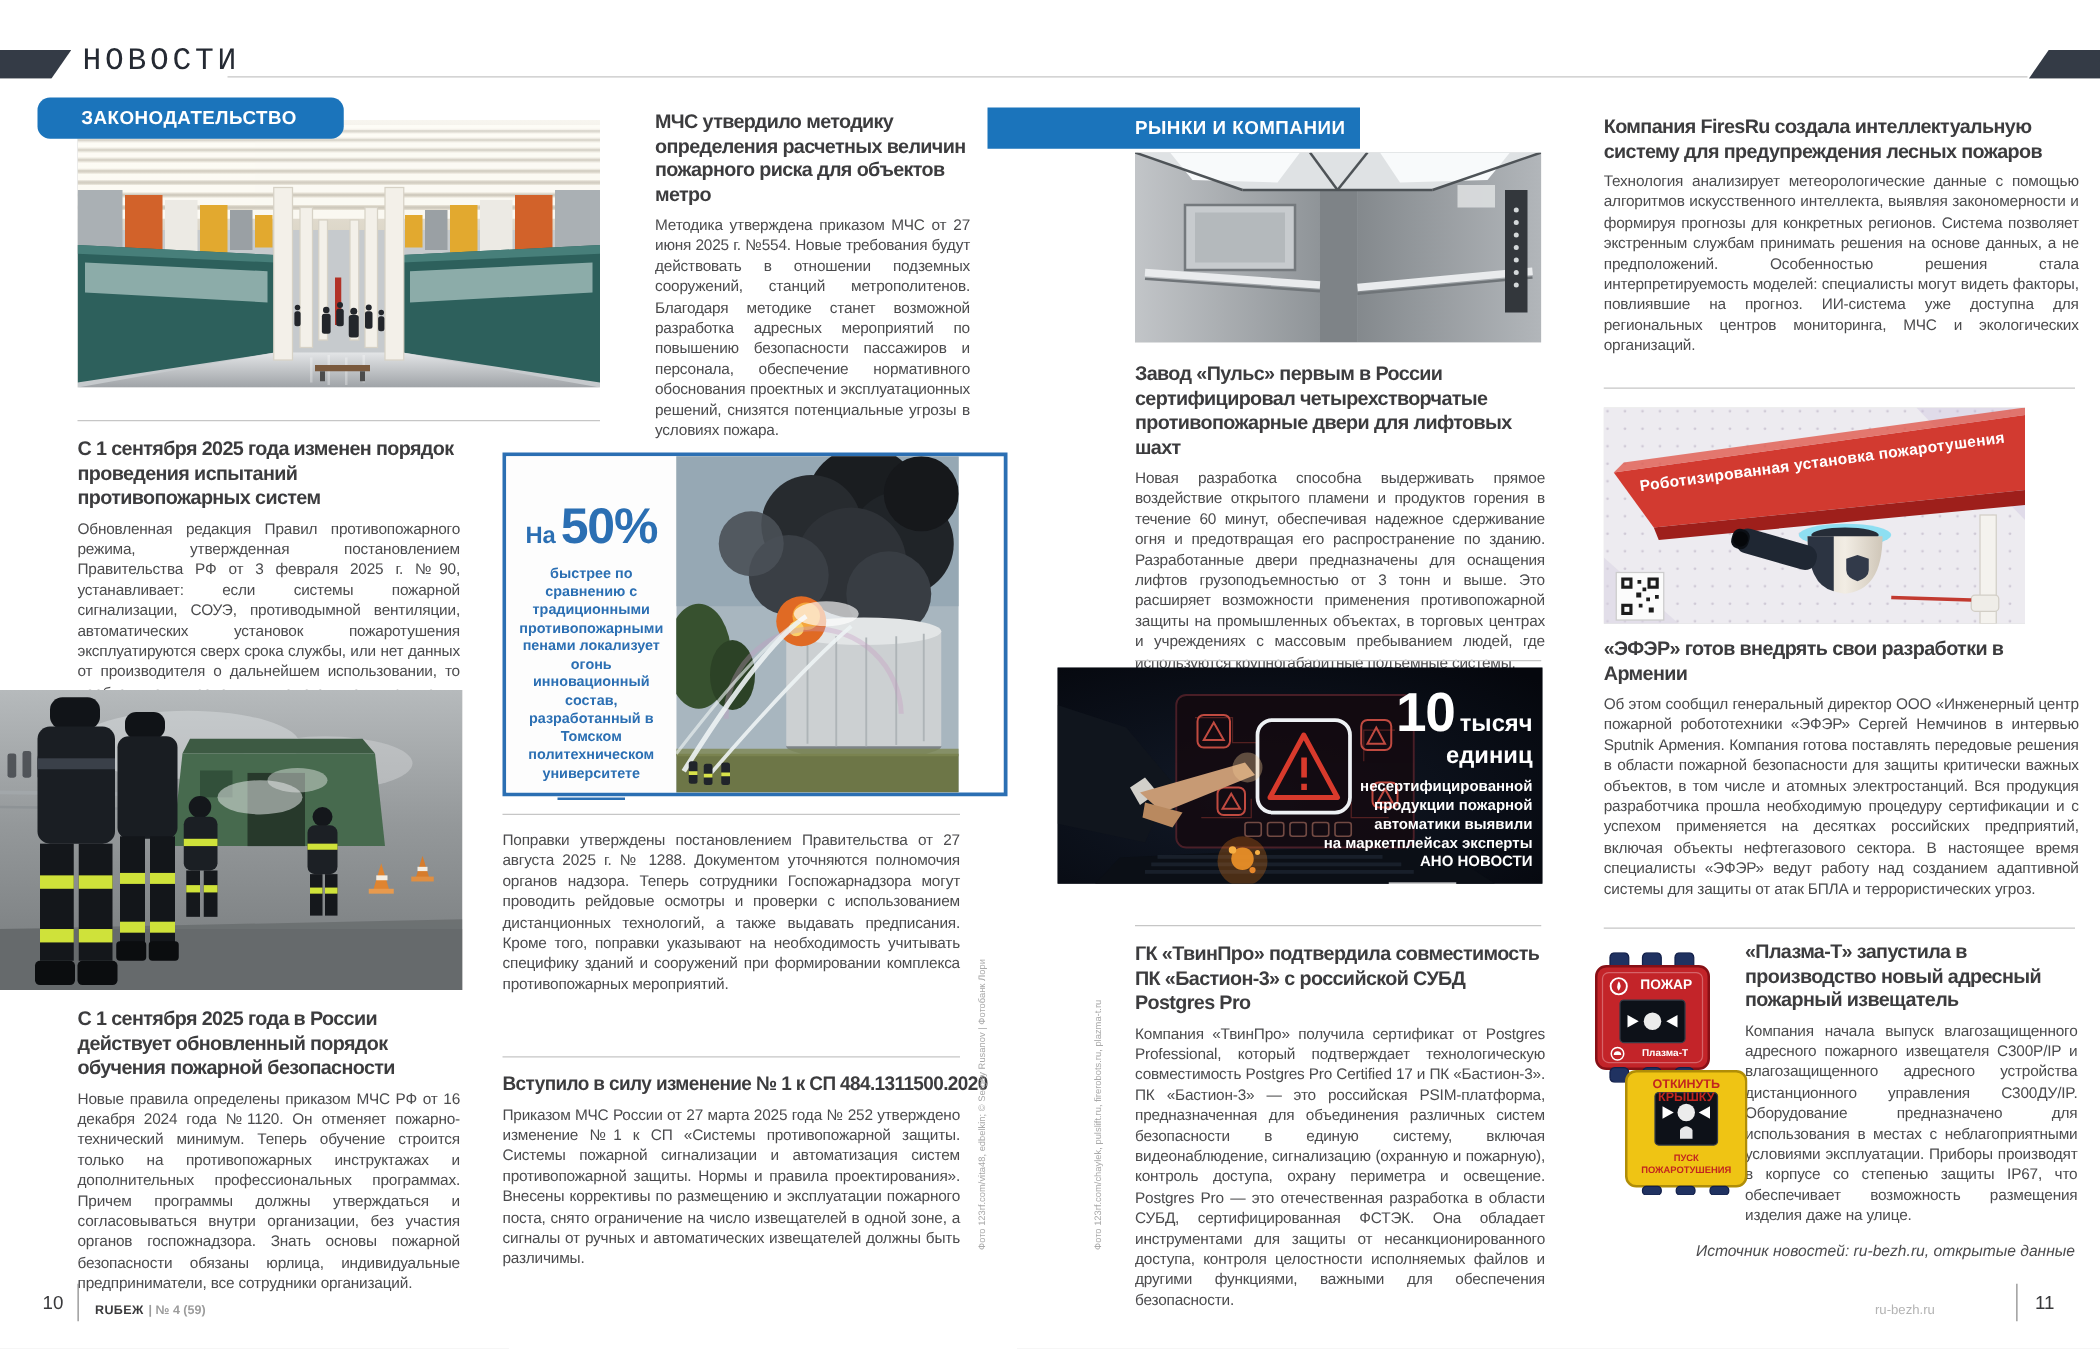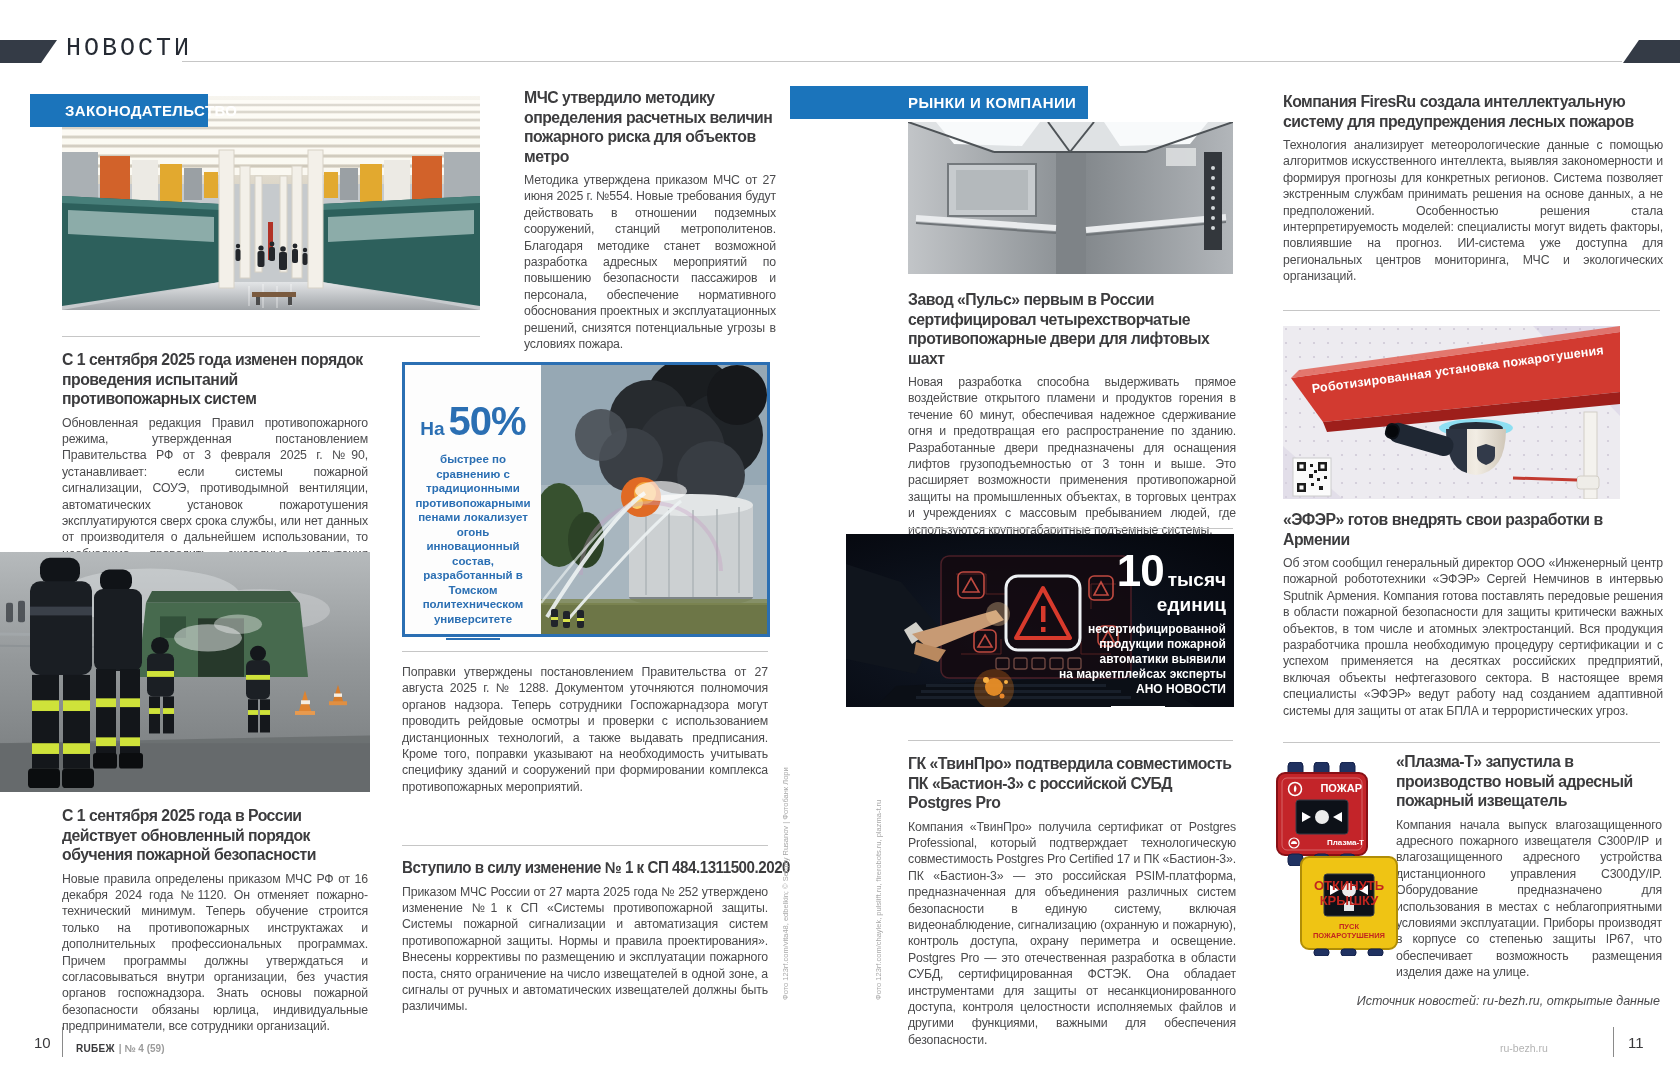--- a/index.html
+++ b/index.html
@@ -38,41 +38,41 @@
   .info2 .small{font-size:12px;line-height:15px;margin-top:6px;}
   .info2 .small div{white-space:nowrap;}
   .info2 .uline{width:54px;height:2px;background:#fff;margin:9px auto 0;}
   
   .vcred{transform:rotate(-90deg);transform-origin:0 100%;font-size:7.5px;color:#a8a8a8;white-space:nowrap;height:10px;}
   
   .robot-caption{transform:rotate(-7.6deg);transform-origin:0 0;color:#fff;font-weight:bold;font-size:12.5px;
                  letter-spacing:0.2px;width:300px;}
   
   .devlabel{position:absolute;text-align:center;font-weight:bold;}
-  .devlabel.white{color:#fff;text-align:right;}
+  .devlabel.white{color:#fff;}
   .devlabel.red{color:#c2251f;}
   
   .pnum{font-size:15px;color:#3a3a3c;}
   .vdiv{width:1px;height:30px;background:#8a8a8a;}
   .fbrand{font-size:10px;color:#3a3a3c;font-weight:bold;letter-spacing:0.3px;}
   .fissue{font-size:10px;color:#9c9c9c;font-weight:bold;margin-left:4px;}
   .fsite{font-size:10.5px;color:#b3b3b3;}
   .source{font-style:italic;font-size:12.5px;color:#4b4b4d;text-align:right;}
 </style>
 </head>
 <body>
 
 <div class="spread">
 
   <div class="abs corner left" style="left:0;top:40px;"></div>
   <div class="abs masthead" style="left:66px;top:34px;">НОВОСТИ</div>
   <div class="abs hrule" style="left:182px;top:61px;width:1440px;"></div>
   <div class="abs corner right" style="left:1623px;top:40px;"></div>
 
-  <div class="abs tag" style="left:30px;top:94px;width:178px;z-index:5;">
+  <div class="abs tag" style="left:30px;top:78px;width:245px;z-index:5;border-radius:10px;">
     <span style="padding-left:35px;">ЗАКОНОДАТЕЛЬСТВО</span>
   </div>
 
   <div class="abs photo" style="left:62px;top:96px;width:418px;height:214px;">
     <svg width="418" height="214" viewBox="0 0 418 214">
       <defs>
         <linearGradient id="mfloor" x1="0" y1="0" x2="0" y2="1">
             <stop offset="0" stop-color="#e3e5e7"></stop>
             <stop offset="1" stop-color="#9fa3a7"></stop>
           </linearGradient>
@@ -167,21 +167,21 @@
     <p>Методика утверждена приказом МЧС от 27 июня 2025 г. №554. Новые требования будут действовать в отношении подземных сооружений, станций метрополитенов. Благодаря методике станет возможной разработка адресных мероприятий по повышению безопасности пассажиров и персонала, обеспечение нормативного обоснования проектных и эксплуатационных решений, снизятся потенциальные угрозы в условиях пожара.</p>
   </section>
 
   <div class="abs hrule" style="left:62px;top:336px;width:418px;"></div>
 
   <section class="art abs" style="left:62px;top:350px;width:306px;">
     <h3>С 1 сентября 2025 года изменен порядок проведения испытаний противопожарных систем</h3>
     <p>Обновленная редакция Правил противопожарного режима, утвержденная постановлением Правительства РФ от 3 февраля 2025 г. №90, устанавливает: если системы пожарной сигнализации, СОУЭ, противодымной вентиляции, автоматических установок пожаротушения эксплуатируются сверх срока службы, или нет данных от производителя о дальнейшем использовании, то необходимо проводить ежегодные испытания оборудования.</p>
   </section>
 
-  <div class="abs info1" style="left:402px;top:362px;width:368px;height:275px;">
+  <div class="abs info1" style="left:402px;top:362px;width:404px;height:275px;">
     <div class="panel">
       <div class="headline">
         <span class="na">На</span><span class="pct">50%</span>
       </div>
       <div class="txt">быстрее по сравнению с традиционными противопожарными пенами локализует огонь инновационный состав, разработанный в Томском политехническом университете</div>
       <div class="uline"></div>
     </div>
     <svg width="226" height="269" viewBox="0 0 226 269">
       <rect width="226" height="269" fill="#a8b6bf"></rect>
       <rect width="226" height="120" fill="#96a8b4"></rect>
@@ -572,21 +572,21 @@
       <circle cx="49" cy="34" r="7" fill="#ececec"></circle>
       <polygon points="30,29 39,34 30,39" fill="#ffffff"></polygon>
         <polygon points="68,29 59,34 68,39" fill="#ffffff"></polygon>
       <path d="M44,48 q5,-6 10,0 l0,7 h-10 z" fill="#ffffff" opacity="0.9"></path>
       <g fill="#203261" stroke="#13204a">
           <rect x="14" y="93" width="15" height="7" rx="3"></rect>
           <rect x="41" y="93" width="15" height="7" rx="3"></rect>
           <rect x="68" y="93" width="15" height="7" rx="3"></rect>
         </g>
     </svg>
-    <div class="devlabel red" style="left:0;top:22px;width:98px;font-size:13px;">ОТКИНУТЬ КРЫШКУ</div>
+    <div class="devlabel red" style="left:0;top:6px;width:98px;font-size:10px;">ОТКИНУТЬ КРЫШКУ</div>
     <div class="devlabel red" style="left:4px;top:66px;width:90px;font-size:7.5px;line-height:9px;">ПУСК ПОЖАРОТУШЕНИЯ</div>
   </div>
 
   <section class="art abs" style="left:1396px;top:752px;width:266px;">
     <h3>«Плазма-Т» запустила в производство новый адресный пожарный извещатель</h3>
     <p>Компания начала выпуск влагозащищенного адресного пожарного извещателя С300Р/IP и влагозащищенного адресного устройства дистанционного управления С300ДУ/IP. Оборудование предназначено для использования в местах с неблагоприятными условиями эксплуатации. Приборы производят в корпусе со степенью защиты IP67, что обеспечивает возможность размещения изделия даже на улице.</p>
   </section>
 
   <div class="abs source" style="left:1283px;top:994px;width:377px;">Источник новостей: ru-bezh.ru, открытые данные</div>
 

